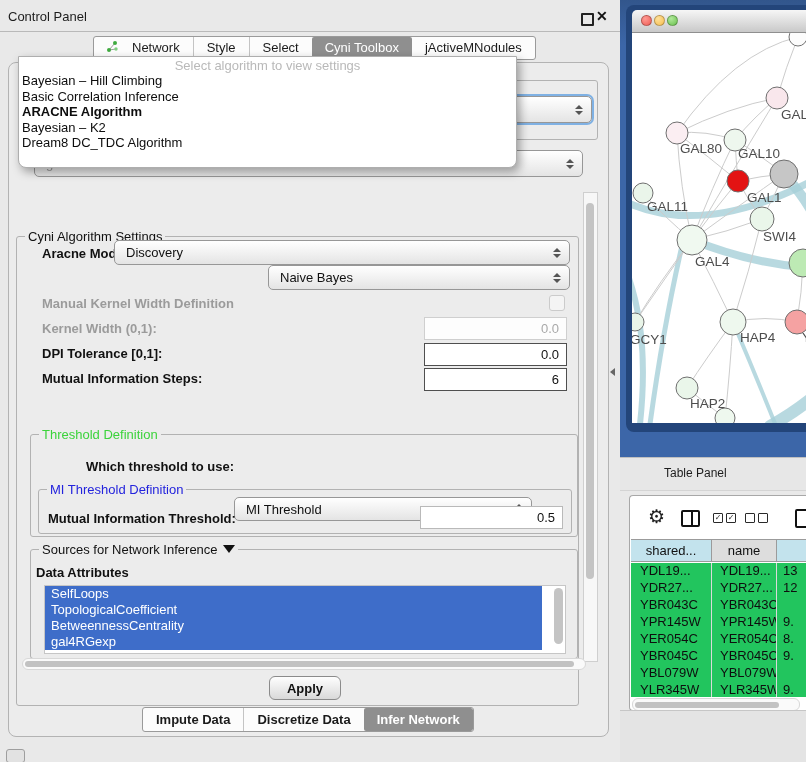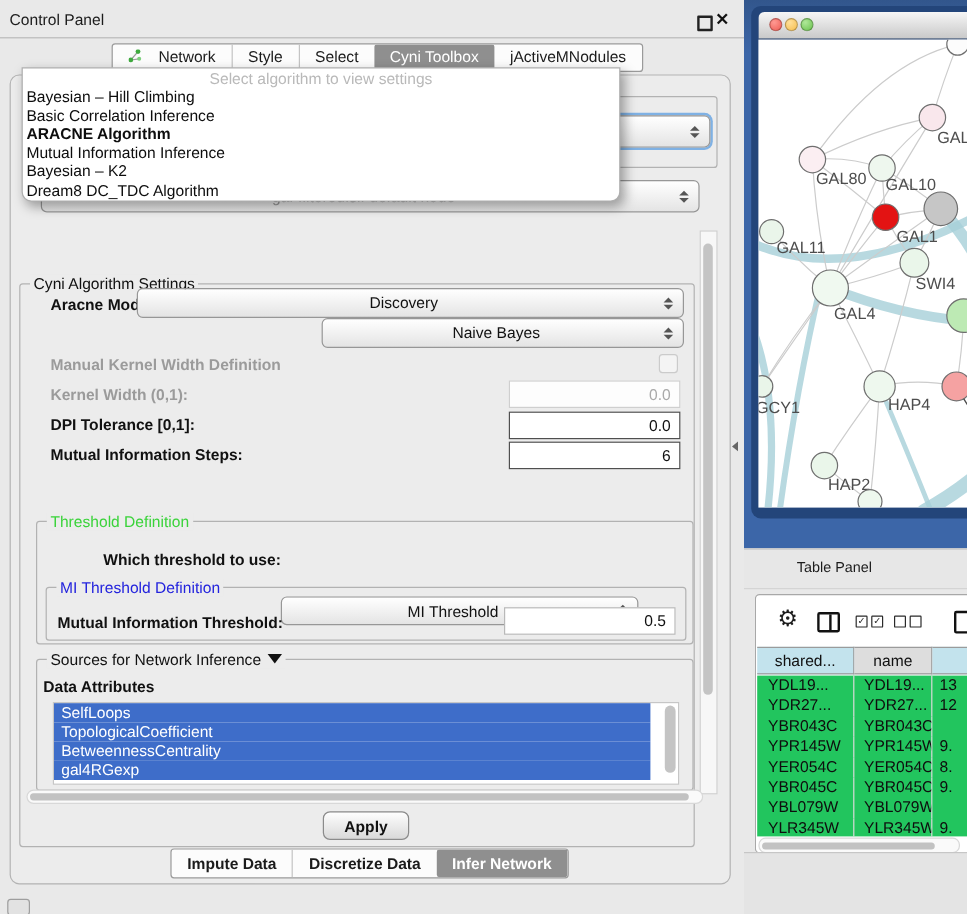--- a/index.html
+++ b/index.html
@@ -18,21 +18,21 @@
   .tab.sel{background:#8f8f8f;color:#fff;border-left:none;border-radius:2px;}
   .tab.sel + .tab{border-left:none;}
   .cp-panel{left:8px;top:62px;width:599px;height:673px;background:#ececec;border:1px solid #b3b3b3;border-radius:8px;}
   
   .grp{position:absolute;border:1px solid #b2b2b2;border-radius:3px;}
   .lg{position:absolute;top:-8px;left:8px;background:#ececec;padding:0 3px;font-size:13px;line-height:15px;color:#111;white-space:nowrap;}
   .lg.blue{color:#2323dd;}
   .lg.green{color:#3bd33b;}
   .lbl{position:absolute;font-size:13px;font-weight:bold;color:#111;white-space:nowrap;}
   .lbl.dis{color:#9b9b9b;}
-  .combo{position:absolute;background:linear-gradient(#ffffff,#e4e4e4);border:1px solid #979797;border-radius:5px;font-size:13px;color:#111;display:flex;align-items:center;padding:0 22px 0 11px;box-sizing:border-box;justify-content:center;}
+  .combo{position:absolute;background:linear-gradient(#ffffff,#e4e4e4);border:1px solid #979797;border-radius:5px;font-size:13px;color:#111;display:flex;align-items:center;padding:0 22px 0 11px;box-sizing:border-box;}
   .spin{position:absolute;right:8px;top:50%;transform:translateY(-50%);display:flex;flex-direction:column;gap:2px;}
   .spin i{width:0;height:0;border-left:4px solid transparent;border-right:4px solid transparent;}
   .spin .up{border-bottom:4px solid #555;}
   .spin .dn{border-top:4px solid #555;}
   .tf{position:absolute;background:#fff;border:1px solid #4f4f4f;font-size:13px;color:#111;display:flex;align-items:center;justify-content:flex-end;padding:0 7px;box-sizing:border-box;}
   .tf.dis{border-color:#cfcfcf;color:#a9a9a9;background:#fdfdfd;}
   .cb{position:absolute;width:14px;height:14px;border:1px solid #cbcbcb;border-radius:3px;background:#f4f4f4;}
   
   .dd{left:18px;top:56px;width:497px;height:110px;background:#fff;border:1px solid #aeaeae;border-radius:0 0 8px 8px;box-shadow:3px 4px 10px rgba(0,0,0,.35);z-index:9;}
   .dd-ph{height:16px;line-height:17px;text-align:center;color:#b9b9b9;font-size:13px;}
@@ -128,21 +128,20 @@
         <i class="up"></i>
         <i class="dn"></i>
       </span>
   </div>
 
   <div class="abs dd">
     <div class="dd-ph">Select algorithm to view settings</div>
     <div class="ditem">Bayesian – Hill Climbing</div>
     <div class="ditem">Basic Correlation Inference</div>
     <div class="ditem bold">ARACNE Algorithm</div>
-    <div class="ditem">Mutual Information Inference</div>
     <div class="ditem">Bayesian – K2</div>
     <div class="ditem">Dream8 DC_TDC Algorithm</div>
   </div>
 
   <div class="abs grp" style="left:16px;top:192px;width:561px;height:468px;margin-top:44px;">
     <span class="lg">Cyni Algorithm Settings</span>
   </div>
 
   <div class="abs vsb" style="left:583px;top:192px;width:13px;height:468px;">
     <span class="thumb" style="top:10px;height:376px;"></span>

